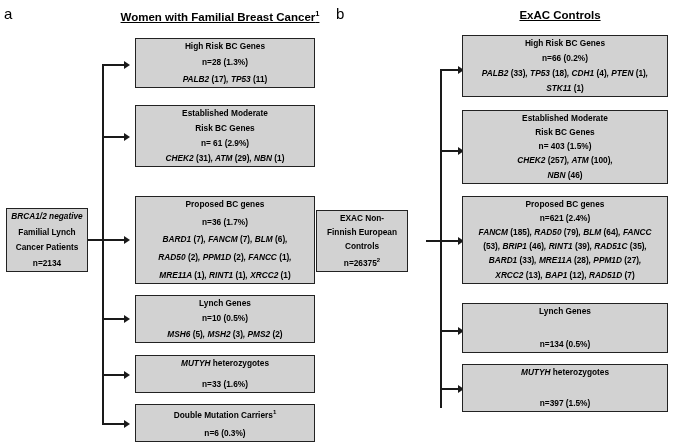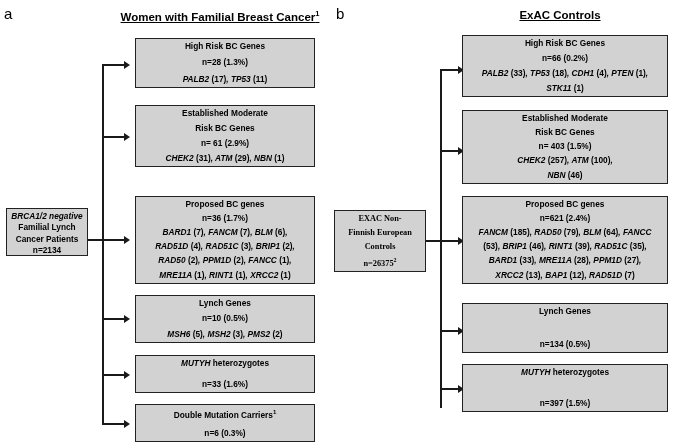--- a/index.html
+++ b/index.html
@@ -82,21 +82,21 @@
 </style>
 </head>
 <body>
 
 <div class="panel-label" style="left:4px; top:6px;">a</div>
 
 <div class="panel-title" style="left:110px; top:10px; width:220px;">
   <span>Women with Familial Breast Cancer</span><sup>1</sup>
 </div>
 
-<div class="node" style="left:6px; top:208px; width:82px; height:48px;">
+<div class="node" style="left:6px; top:208px; width:82px; height:64px;">
   <span class="ln"><i>BRCA1/2 negative</i></span>
   <span class="ln">Familial Lynch</span>
   <span class="ln">Cancer Patients</span>
   <span class="ln">n=2134</span>
 </div>
 
 <div class="conn hline" style="left:88px; top:239px; width:16px;"></div>
 <div class="conn vline" style="left:102px; top:65px; height:360px;"></div>
 
 <div class="conn hline" style="left:102px; top:64px; width:22px;"></div>
@@ -127,21 +127,20 @@
   <span class="ln">Established Moderate</span>
   <span class="ln">Risk BC Genes</span>
   <span class="ln">n= 61 (2.9%)</span>
   <span class="ln genes">CHEK2 <span class="cnt">(31)</span>, ATM <span class="cnt">(29)</span>, NBN <span class="cnt">(1)</span></span>
 </div>
 
 <div class="node" style="left:135px; top:196px; width:180px; height:88px;">
   <span class="ln">Proposed BC genes</span>
   <span class="ln">n=36 (1.7%)</span>
   <span class="ln genes">BARD1 <span class="cnt">(7)</span>, FANCM <span class="cnt">(7)</span>, BLM <span class="cnt">(6)</span>,</span>
-  <span class="ln genes">RAD51D <span class="cnt">(4)</span>, RAD51C <span class="cnt">(3)</span>, BRIP1 <span class="cnt">(2)</span>,</span>
   <span class="ln genes">RAD50 <span class="cnt">(2)</span>, PPM1D <span class="cnt">(2)</span>, FANCC <span class="cnt">(1)</span>,</span>
   <span class="ln genes">MRE11A <span class="cnt">(1)</span>, RINT1 <span class="cnt">(1)</span>, XRCC2 <span class="cnt">(1)</span></span>
 </div>
 
 <div class="node" style="left:135px; top:295px; width:180px; height:48px;">
   <span class="ln">Lynch Genes</span>
   <span class="ln">n=10 (0.5%)</span>
   <span class="ln genes">MSH6 <span class="cnt">(5)</span>, MSH2 <span class="cnt">(3)</span>, PMS2 <span class="cnt">(2)</span></span>
 </div>
 
@@ -154,21 +153,21 @@
   <span class="ln"><span>Double Mutation Carriers</span><sup>1</sup></span>
   <span class="ln">n=6  (0.3%)</span>
 </div>
 
 <div class="panel-label" style="left:336px; top:6px;">b</div>
 
 <div class="panel-title" style="left:450px; top:10px; width:220px;">
   <span>ExAC Controls</span>
 </div>
 
-<div class="node" style="left:334px; top:210px; width:92px; height:62px;font-family:Liberation Serif, serif;">
+<div class="node" style="left:316px; top:210px; width:92px; height:62px;">
   <span class="ln">EXAC Non-</span>
   <span class="ln">Finnish European</span>
   <span class="ln">Controls</span>
   <span class="ln"><span>n=26375</span><sup>2</sup></span>
 </div>
 
 <div class="conn hline" style="left:426px; top:240px; width:16px;"></div>
 <div class="conn vline" style="left:440px; top:70px; height:338px;"></div>
 
 <div class="conn hline" style="left:440px; top:69px; width:18px;"></div>

